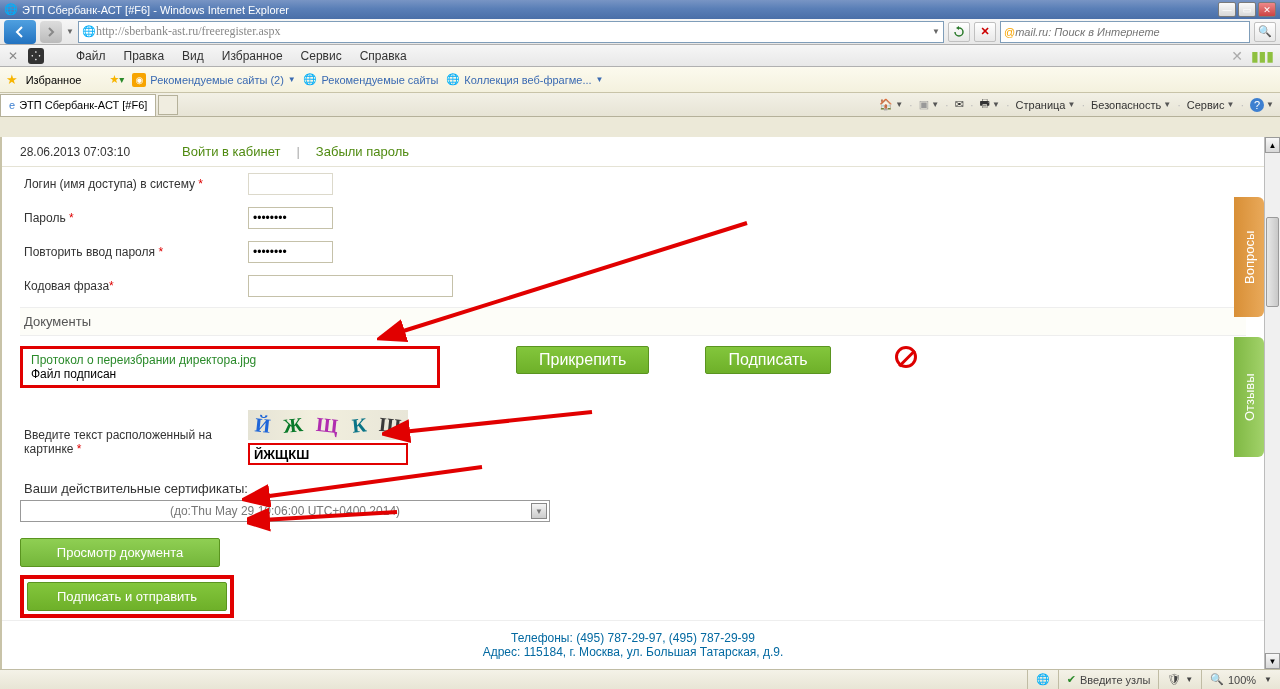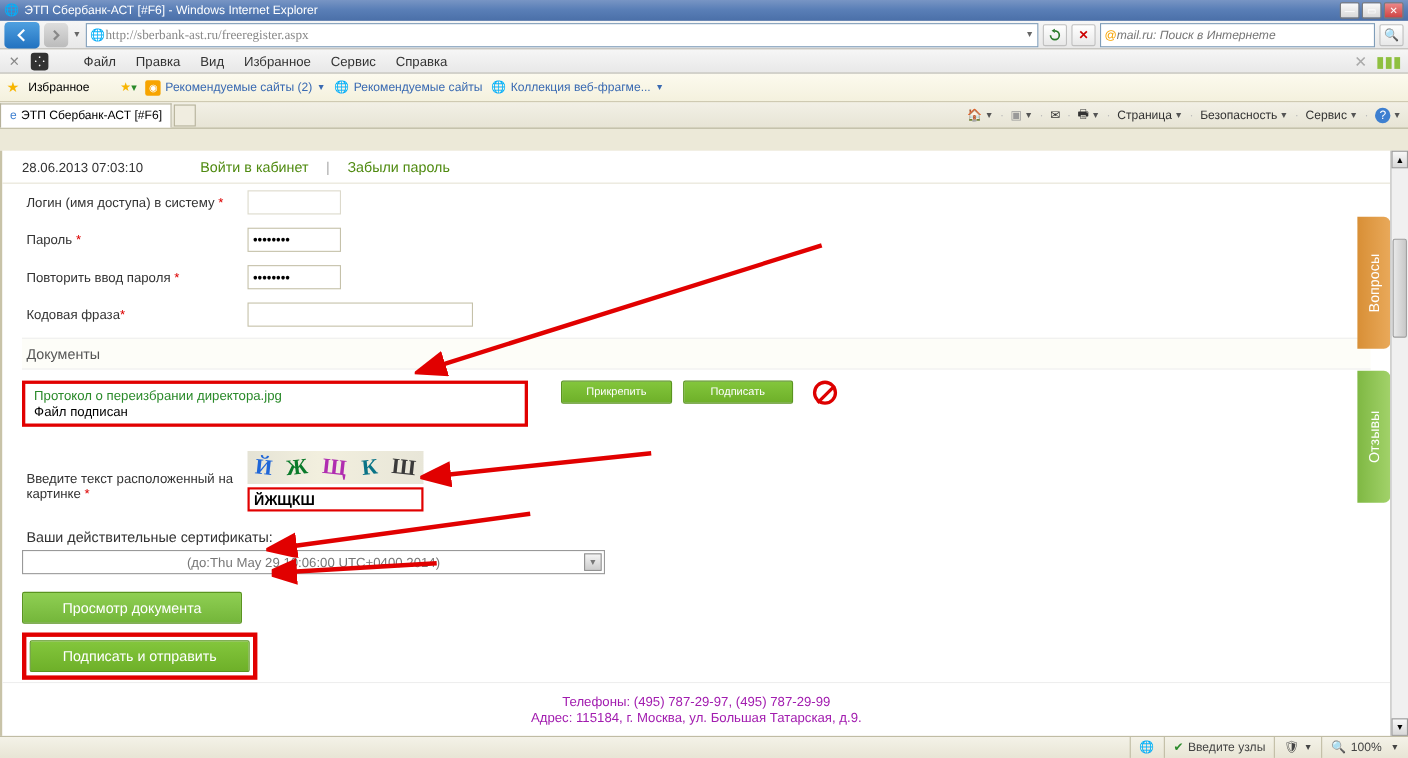--- a/index.html
+++ b/index.html
@@ -31,42 +31,42 @@
   .cmdbar .dd{color:#555;}
   .cmditem{display:flex;align-items:center;gap:2px;color:#333;}
   
   .viewport{position:absolute;left:0;right:16px;top:137px;bottom:20px;background:#fff;overflow:hidden;border-left:2px solid #c8c3a8;}
   .vscroll{position:absolute;right:0;top:137px;bottom:20px;width:16px;background:#f0f0f0;border-left:1px solid #bcbcbc;}
   .vscroll .thumb{position:absolute;left:1px;right:1px;top:80px;height:90px;background:linear-gradient(90deg,#e8e8e8,#c8c8c8);border:1px solid #9a9a9a;border-radius:2px;}
   .vscroll .arrow{position:absolute;left:0;right:0;height:16px;background:linear-gradient(#f8f8f8,#d8d8d8);border:1px solid #9a9a9a;display:flex;align-items:center;justify-content:center;font-size:8px;}
   .page-header{height:30px;border-bottom:1px solid #e5e3d5;display:flex;align-items:center;padding:0 18px;gap:16px;font-size:13px;color:#333;}
   .page-header .dt{font-size:12px;color:#333;}
   .page-header .lnk{color:#4f8a10;}
-  .form-row{display:flex;align-items:center;padding:6px 0;min-height:30px;}
+  .form-row{display:flex;align-items:center;padding:6px 0;min-height:30px;gap:23px;}
   .form-label{width:205px;padding-left:4px;font-size:12px;color:#333;}
   .req{color:#d00;}
   .txtinput{width:85px;height:22px;border:1px solid #c5c1a9;background:#fff;padding:0 4px;font-size:12px;}
   .txtinput.wide{width:205px;}
   .txtinput.med{width:160px;border:2px solid #e10000;font-weight:bold;color:#000;font-size:13px;}
   .section{padding:6px 4px;font-size:13px;color:#555;border-top:1px solid #eee;border-bottom:1px solid #eee;margin:4px 0;background:#fdfdf8;}
-  .filebox{border:3px solid #e10000;padding:4px 8px;width:460px;font-size:12px;}
+  .filebox{border:3px solid #e10000;padding:4px 8px;width:420px;font-size:12px;}
   .filebox .fname{color:#2a8a2a;}
-  .greenbtn{display:inline-block;padding:4px 22px;background:linear-gradient(#83c63c,#6eb029);border:1px solid #5a9420;color:#fff;font-size:10px;border-radius:2px;text-align:center;min-width:100px;}
+  .greenbtn{display:inline-block;padding:4px 22px;background:linear-gradient(#83c63c,#6eb029);border:1px solid #5a9420;color:#fff;font-size:16px;border-radius:2px;text-align:center;min-width:100px;}
   .greenbtn.big{padding:6px 20px;min-width:200px;font-size:13px;}
   .forbid{width:22px;height:22px;border:3px solid #d00;border-radius:50%;display:inline-block;position:relative;background:#fff;vertical-align:middle;}
   .forbid::after{content:"";position:absolute;width:22px;height:3px;background:#d00;top:8px;left:-2px;transform:rotate(-45deg);}
   .captcha{width:160px;height:30px;background:linear-gradient(90deg,#e5e3d5,#f2efde 40%,#e8e6d8);display:flex;align-items:center;justify-content:space-around;font-size:20px;font-weight:bold;}
   .certlabel{font-size:13px;color:#333;margin:10px 0 4px 4px;}
   .certselect{width:530px;height:22px;border:1px solid #999;background:#fff;display:flex;align-items:center;justify-content:center;font-size:12px;color:#777;position:relative;}
   .certselect .dd{position:absolute;right:2px;top:2px;width:16px;height:16px;background:linear-gradient(#f4f4f4,#ccc);border:1px solid #888;display:flex;align-items:center;justify-content:center;font-size:8px;}
   .redbox{border:4px solid #e10000;display:inline-block;padding:3px;}
   .sidetab{position:absolute;right:0;width:30px;border-radius:6px 0 0 6px;display:flex;align-items:center;justify-content:center;color:#fff;font-size:13px;writing-mode:vertical-rl;transform:rotate(180deg);}
   .sidetab.q{top:60px;height:120px;background:linear-gradient(90deg,#e9a95a,#d88f36);}
   .sidetab.r{top:200px;height:120px;background:linear-gradient(90deg,#a2d26a,#7fb843);}
-  .footer-info{text-align:center;font-size:12px;color:#a21caf;border-top:1px solid #eee;padding:10px 0;}
+  .footer-info{text-align:center;font-size:12px;color:#0369a1;border-top:1px solid #eee;padding:10px 0;}
   
   .arrow-anno{position:absolute;pointer-events:none;}
   
   .statusbar{position:absolute;left:0;right:0;bottom:0;height:20px;background:linear-gradient(#f4f2e8,#e8e5d5);border-top:1px solid #c0bca4;display:flex;align-items:center;font-size:11px;color:#444;}
   .statusbar .seg{border-left:1px solid #c0bca4;padding:0 8px;height:100%;display:flex;align-items:center;gap:4px;}
   .pg-icon{width:14px;height:14px;display:inline-flex;align-items:center;justify-content:center;}
 </style>
 </head>
 <body>
 

